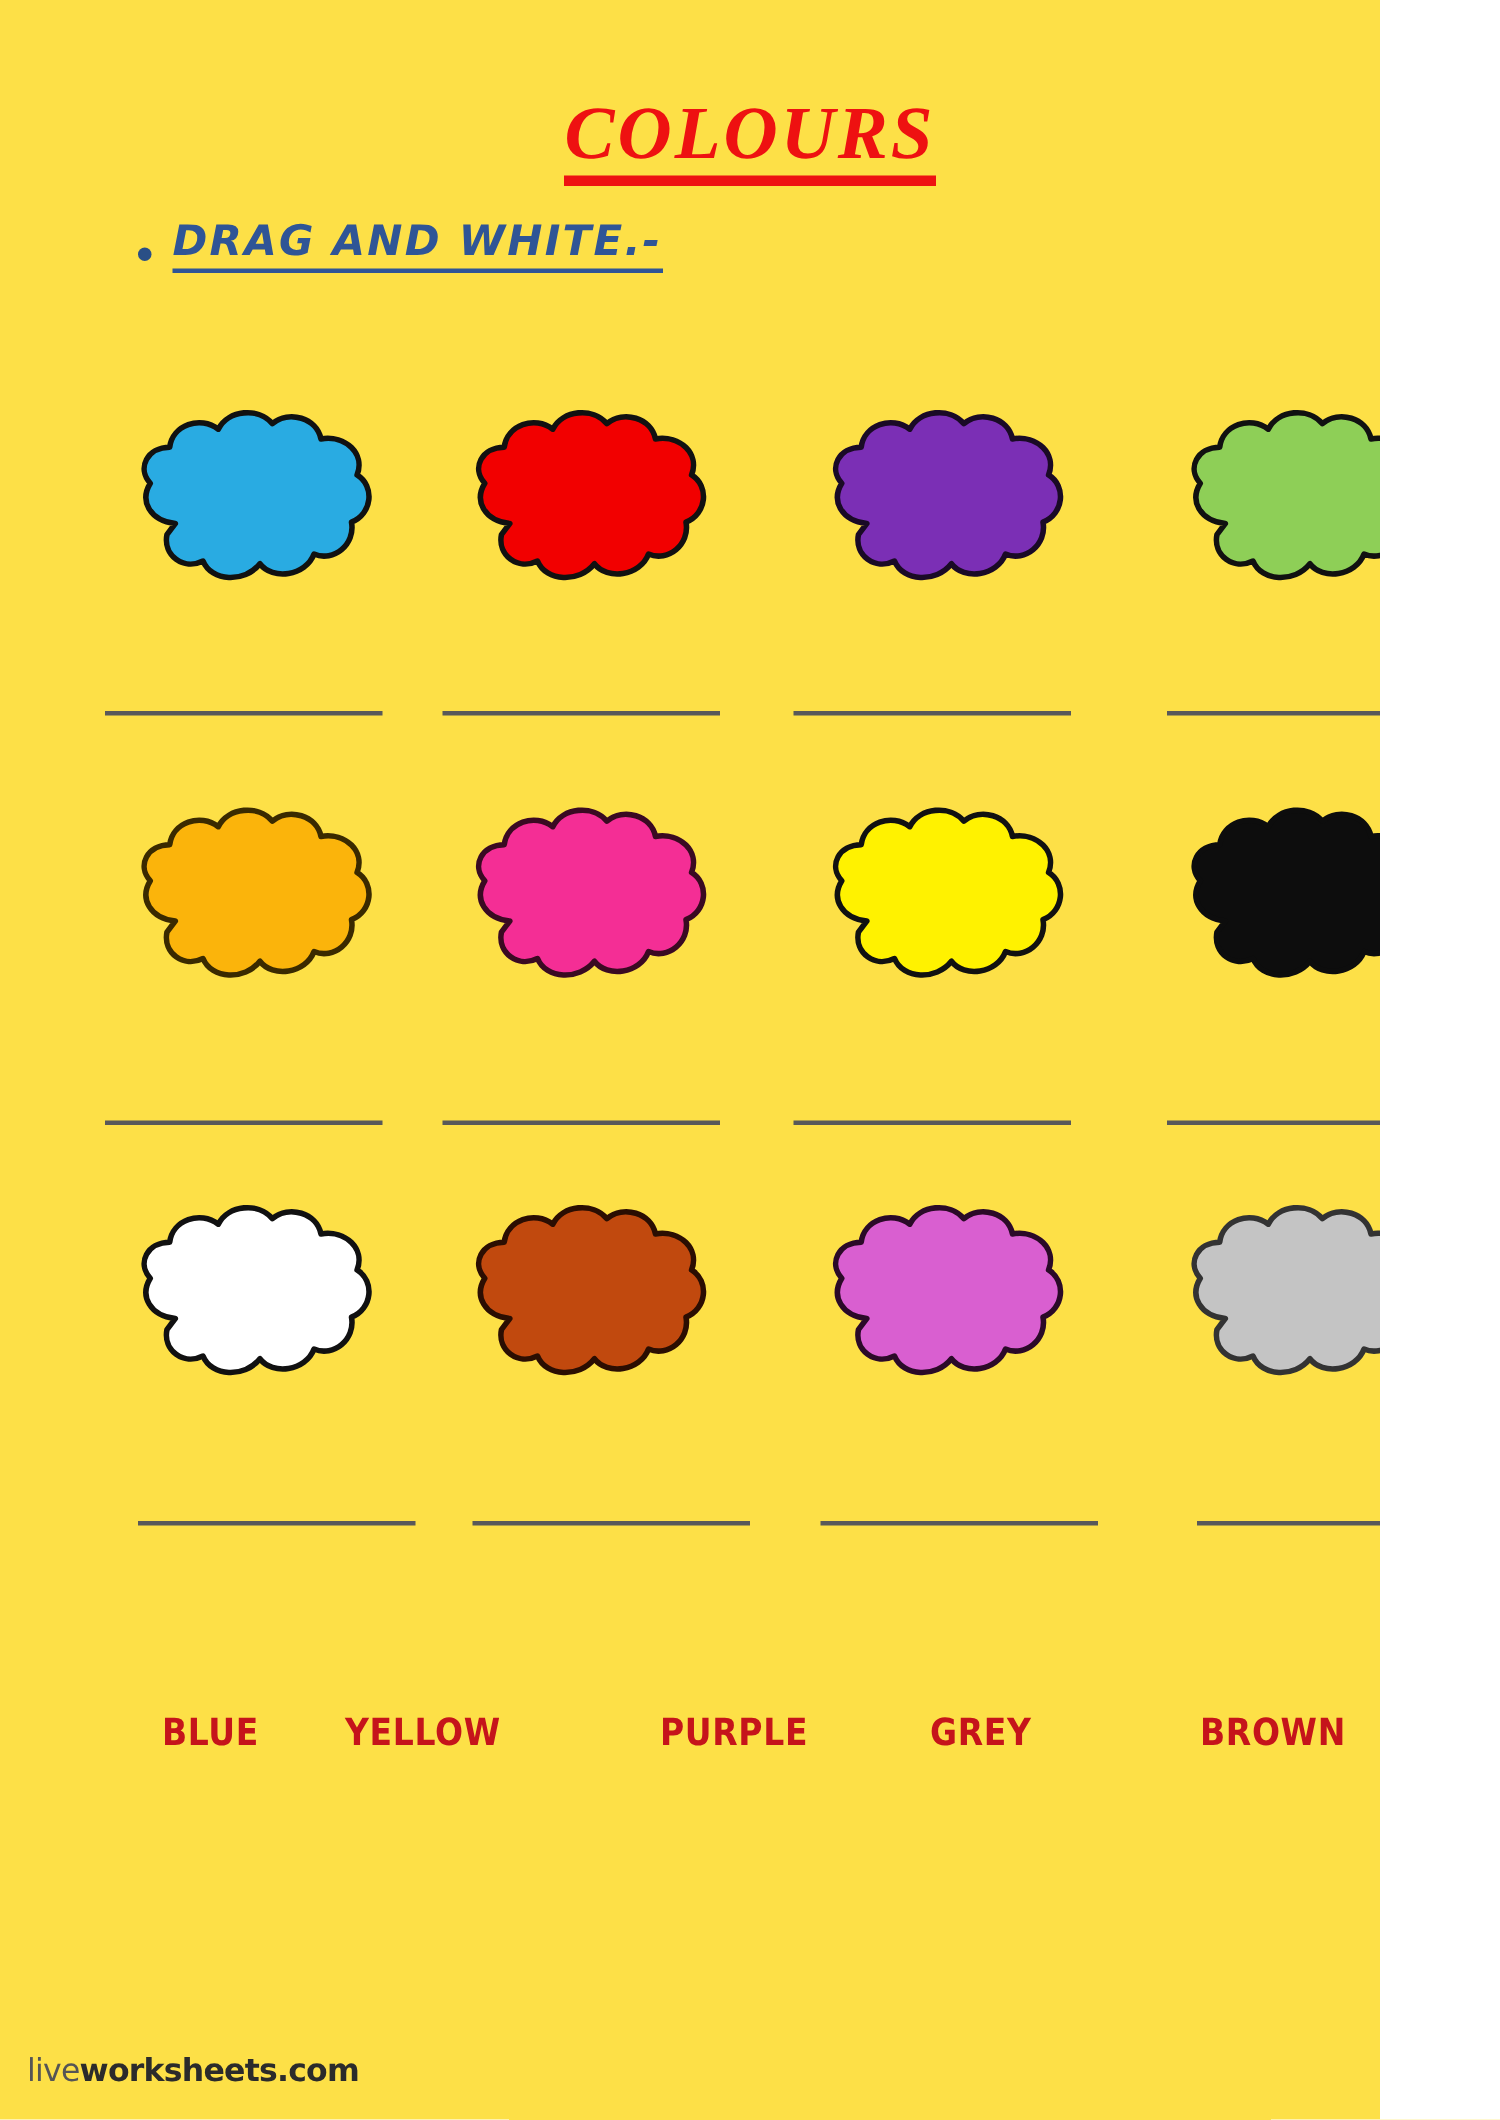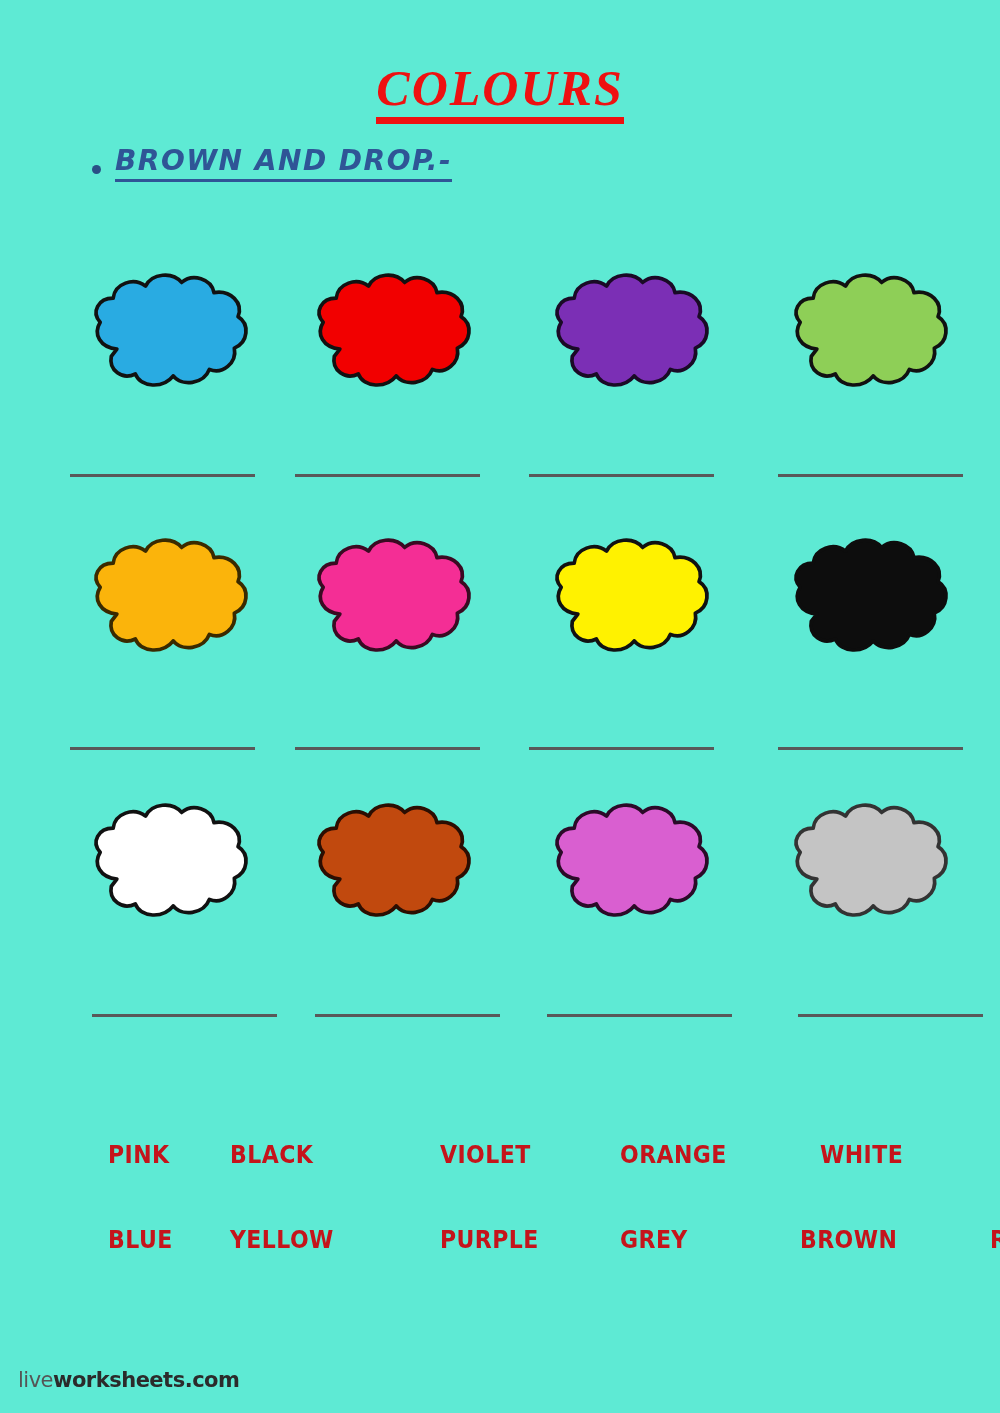--- a/index.html
+++ b/index.html
@@ -2,23 +2,23 @@
 <html><head>
 <meta charset="utf-8">
 <style>
   html, body {
     margin: 0;
     padding: 0;
     background: #ffffff;
   }
   .page {
     position: relative;
-    width: 1000px;
+    width: 920px;
     height: 1413px;
-    background: #5eead4;
+    background: #fde047;
     overflow: hidden;
     font-family: "Liberation Sans", sans-serif;
   }
 
   
   .title-wrap {
     position: absolute;
     top: 62px;
     left: 0;
     width: 1000px;
@@ -155,21 +155,21 @@
 
 <div class="page">
 
   <div class="title-wrap">
     <div class="title">COLOURS</div>
     <span class="title-underline"></span>
   </div>
 
   <div class="instruction-row">
     <span class="bullet-dot"></span>
-    <span class="instruction-text">BROWN AND DROP.-</span>
+    <span class="instruction-text">DRAG AND WHITE.-</span>
   </div>
 
   <div class="grid">
 
     <div class="grid-row">
       <div class="cell cell-0">
         <div class="cloud-holder">
           <svg class="cloud-svg" viewBox="0 0 200 150">
             <path class="cloud-path" d="M42,88 C24,86 16,72 24,59 C14,48 22,33 38,33 C40,17 60,10 73,20 C80,6 102,4 112,16 C124,6 144,12 147,27 C165,24 179,38 173,53 C186,61 184,81 169,87 C172,103 156,116 142,110 C136,126 112,129 103,117 C92,131 68,130 62,115 C48,122 33,111 36,96 Z" fill="#29ABE2" stroke="#111111" stroke-width="4" stroke-linejoin="round"></path>
           </svg>
@@ -268,28 +268,20 @@
             <path d="M42,88 C24,86 16,72 24,59 C14,48 22,33 38,33 C40,17 60,10 73,20 C80,6 102,4 112,16 C124,6 144,12 147,27 C165,24 179,38 173,53 C186,61 184,81 169,87 C172,103 156,116 142,110 C136,126 112,129 103,117 C92,131 68,130 62,115 C48,122 33,111 36,96 Z" fill="#C4C4C4" stroke="#333333" stroke-width="4" stroke-linejoin="round"></path>
           </svg>
         </div>
         <div class="answer-line" style="top:222px; left:38px;"></div>
       </div>
     </div>
 
   </div>
 
   <div class="wordbank">
-    <div class="word-row">
-      <span class="word" style="left:48px;">PINK</span>
-      <span class="word" style="left:170px;">BLACK</span>
-      <span class="word" style="left:380px;">VIOLET</span>
-      <span class="word" style="left:560px;">ORANGE</span>
-      <span class="word" style="left:760px;">WHITE</span>
-
-    </div>
     <div class="word-row">
       <span class="word" style="left:48px;">BLUE</span>
       <span class="word" style="left:170px;">YELLOW</span>
       <span class="word" style="left:380px;">PURPLE</span>
       <span class="word" style="left:560px;">GREY</span>
       <span class="word" style="left:740px;">BROWN</span>
       <span class="word" style="left:930px;">RED</span>
     </div>
   </div>
 

